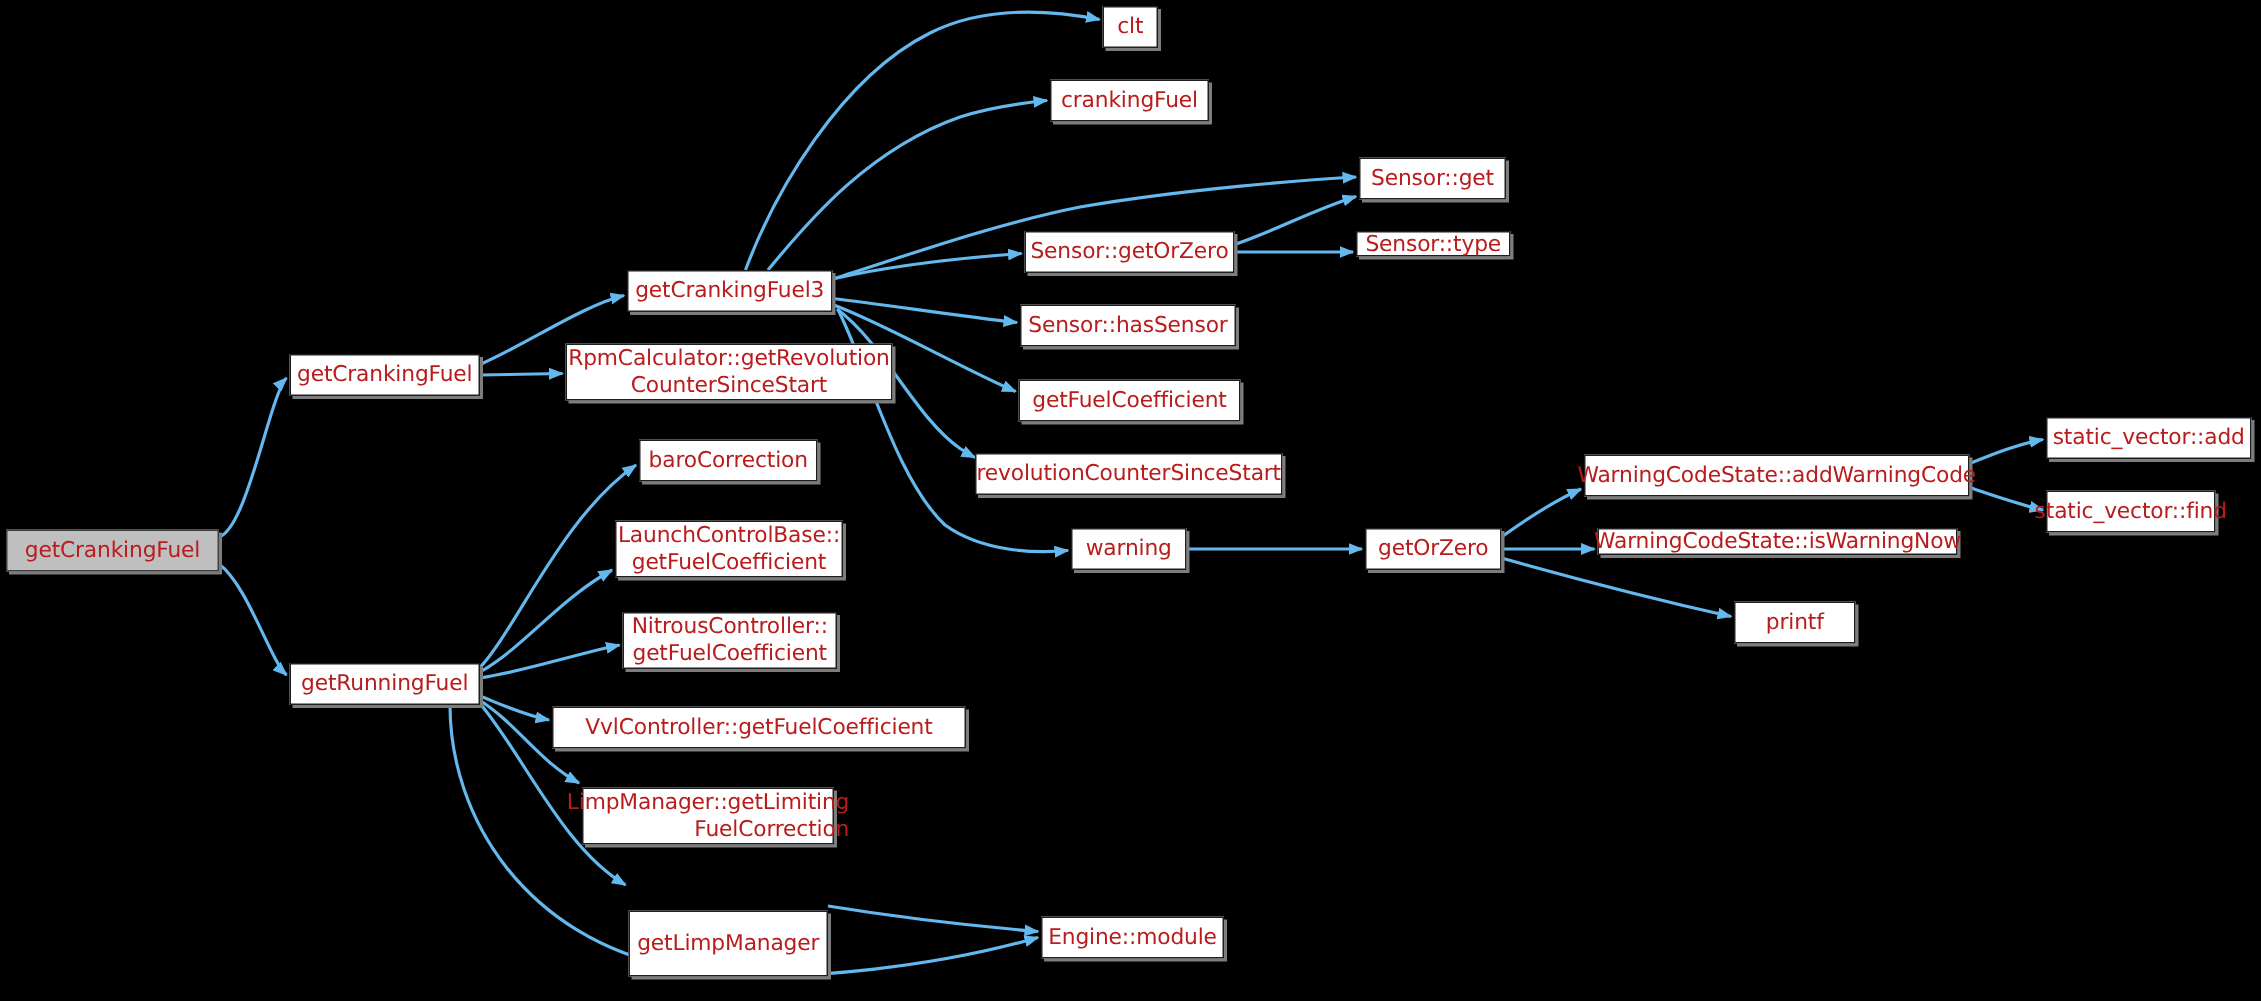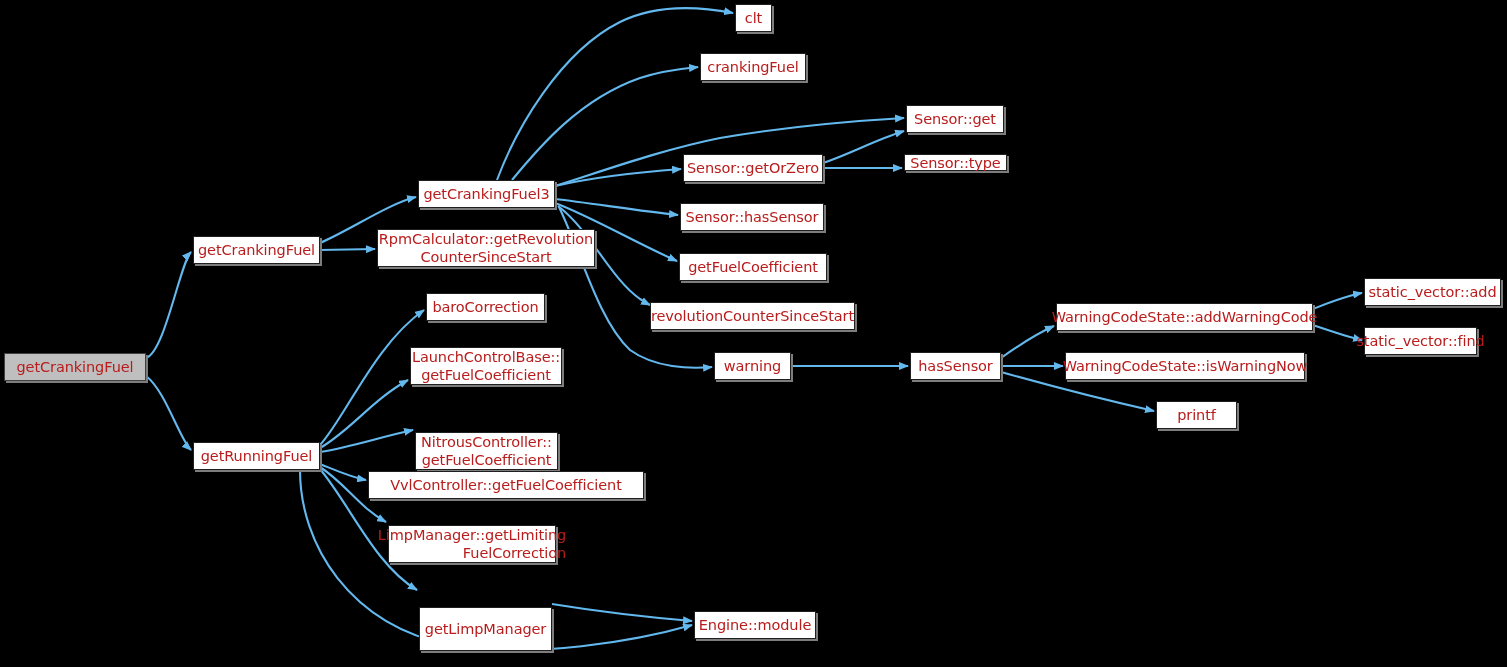--- a/index.html
+++ b/index.html
@@ -76,35 +76,35 @@
   </svg>
 <div class="node current" style="left: 4px; top: 353px; width: 142px; height: 28px;">getCrankingFuel</div>
     <div class="node" style="left: 193px; top: 236px; width: 127px; height: 28px;">getCrankingFuel</div>
     <div class="node" style="left: 193px; top: 442px; width: 127px; height: 28px;">getRunningFuel</div>
     <div class="node" style="left: 418px; top: 180px; width: 137px; height: 28px;">getCrankingFuel3</div>
     <div class="node" style="left: 377px; top: 229px; width: 218px; height: 38px;">RpmCalculator::getRevolution
 CounterSinceStart</div>
     <div class="node" style="left: 426px; top: 293px; width: 119px; height: 28px;">baroCorrection</div>
     <div class="node" style="left: 410px; top: 347px; width: 152px; height: 38px;">LaunchControlBase::
 getFuelCoefficient</div>
-    <div class="node" style="left: 415px; top: 408px; width: 143px; height: 38px; margin-top: 24px;">NitrousController::
+    <div class="node" style="left: 415px; top: 408px; width: 143px; height: 38px;">NitrousController::
 getFuelCoefficient</div>
     <div class="node" style="left: 368px; top: 471px; width: 276px; height: 28px;">VvlController::getFuelCoefficient</div>
     <div class="node" style="left: 388px; top: 525px; width: 168px; height: 38px; text-align: right;">LimpManager::getLimiting
 FuelCorrection</div>
     <div class="node" style="left: 419px; top: 607px; width: 133px; height: 44px;">getLimpManager</div>
     <div class="node" style="left: 735px; top: 4px; width: 37px; height: 28px;">clt</div>
     <div class="node" style="left: 700px; top: 53px; width: 106px; height: 28px;">crankingFuel</div>
     <div class="node" style="left: 906px; top: 105px; width: 98px; height: 28px;">Sensor::get</div>
     <div class="node" style="left: 683px; top: 154px; width: 140px; height: 28px;">Sensor::getOrZero</div>
     <div class="node" style="left: 904px; top: 154px; width: 103px; height: 17px;">Sensor::type</div>
     <div class="node" style="left: 680px; top: 203px; width: 144px; height: 28px;">Sensor::hasSensor</div>
     <div class="node" style="left: 679px; top: 253px; width: 148px; height: 28px;">getFuelCoefficient</div>
     <div class="node" style="left: 650px; top: 302px; width: 205px; height: 28px;">revolutionCounterSinceStart</div>
     <div class="node" style="left: 714px; top: 352px; width: 77px; height: 28px;">warning</div>
     <div class="node" style="left: 694px; top: 611px; width: 122px; height: 28px;">Engine::module</div>
-    <div class="node" style="left: 910px; top: 352px; width: 91px; height: 28px;">hasSensor</div>
+    <div class="node" style="left: 910px; top: 352px; width: 91px; height: 28px;">getOrZero</div>
     <div class="node" style="left: 1056px; top: 303px; width: 257px; height: 28px;">WarningCodeState::addWarningCode</div>
-    <div class="node" style="left: 1065px; top: 352px; width: 240px; height: 28px;">WarningCodeState::isWarningNow</div>
+    <div class="node" style="left: 1065px; top: 352px; width: 240px; height: 18px;">WarningCodeState::isWarningNow</div>
     <div class="node" style="left: 1156px; top: 401px; width: 81px; height: 28px;">printf</div>
     <div class="node" style="left: 1364px; top: 278px; width: 137px; height: 28px;">static_vector::add</div>
     <div class="node" style="left: 1364px; top: 327px; width: 113px; height: 28px;">static_vector::find</div>
   </div>
 
 </body></html>

